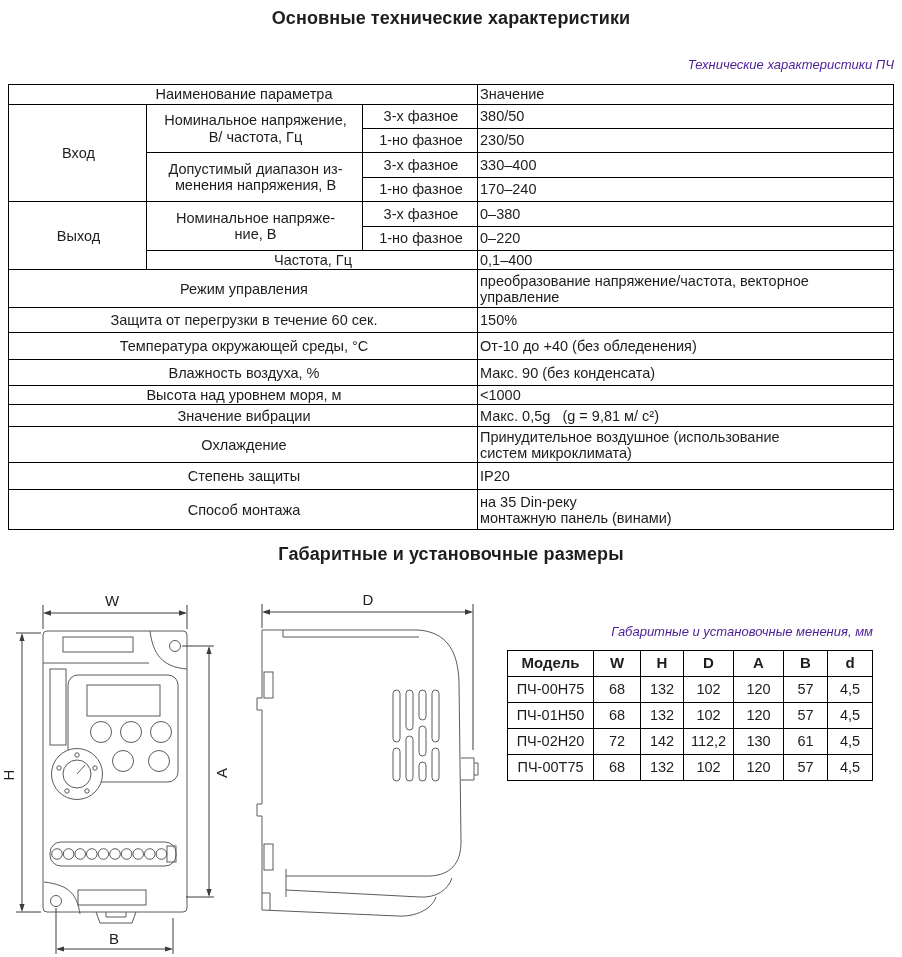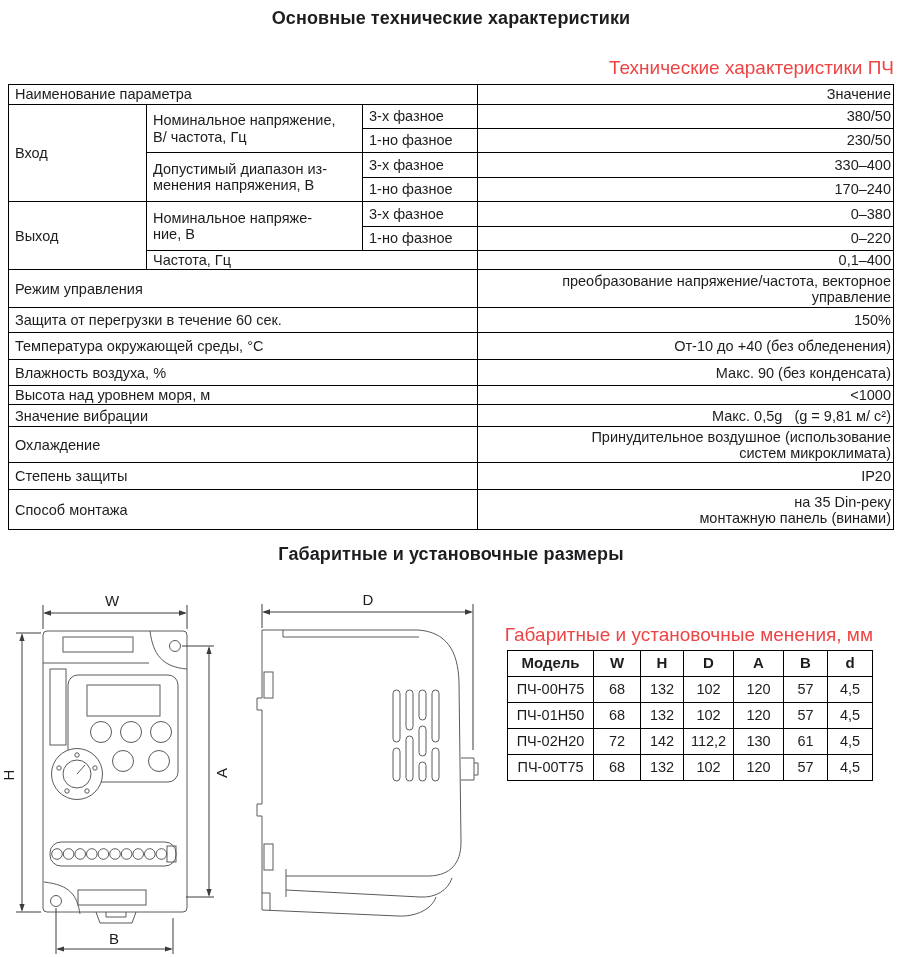--- a/index.html
+++ b/index.html
@@ -2,29 +2,29 @@
 <html><head>
 <meta charset="utf-8">
 <style>
   html,body{margin:0;padding:0;background:#fff;}
   body{width:902px;height:957px;position:relative;overflow:hidden;
        font-family:"Liberation Sans",sans-serif;color:#1d1d20;}
   .title{position:absolute;left:0;width:902px;text-align:center;
          font-weight:bold;font-size:18px;letter-spacing:.1px;}
   .t-main{top:8px;}
   .t-dims{top:544px;}
-  .caption{position:absolute;font-size:19px;color:#ef4444;}
+  .caption{position:absolute;font-style:italic;font-size:13px;color:#4c1d95;}
   .cap-spec{top:57px;right:8px;}
   .cap-dims{top:624px;right:29px;}
   table{border-collapse:collapse;table-layout:fixed;position:absolute;}
   td,th{border:1px solid #000;vertical-align:middle;font-size:14.5px;
         line-height:1.12;padding:0;overflow:hidden;}
   .spec{left:8px;top:84px;width:886px;}
-  .spec .lbl{text-align:left;padding:1px 4px 1px 6px;white-space:pre-line;}
-  .spec .val{text-align:right;white-space:pre-line;padding:1px 2px;}
+  .spec .lbl{text-align:center;padding:1px 4px 1px 6px;white-space:pre-line;}
+  .spec .val{text-align:left;white-space:pre-line;padding:1px 2px;}
   .dims{left:507px;top:650px;width:366px;}
   .dims th{font-weight:bold;font-size:15px;}
   .dims td,.dims th{text-align:center;padding:1px 2px;}
   .fig{position:absolute;}
   .fig text{font-family:"Liberation Sans",sans-serif;}
 </style>
 </head>
 <body>
 
 <div class="title t-main">Основные технические характеристики</div>

